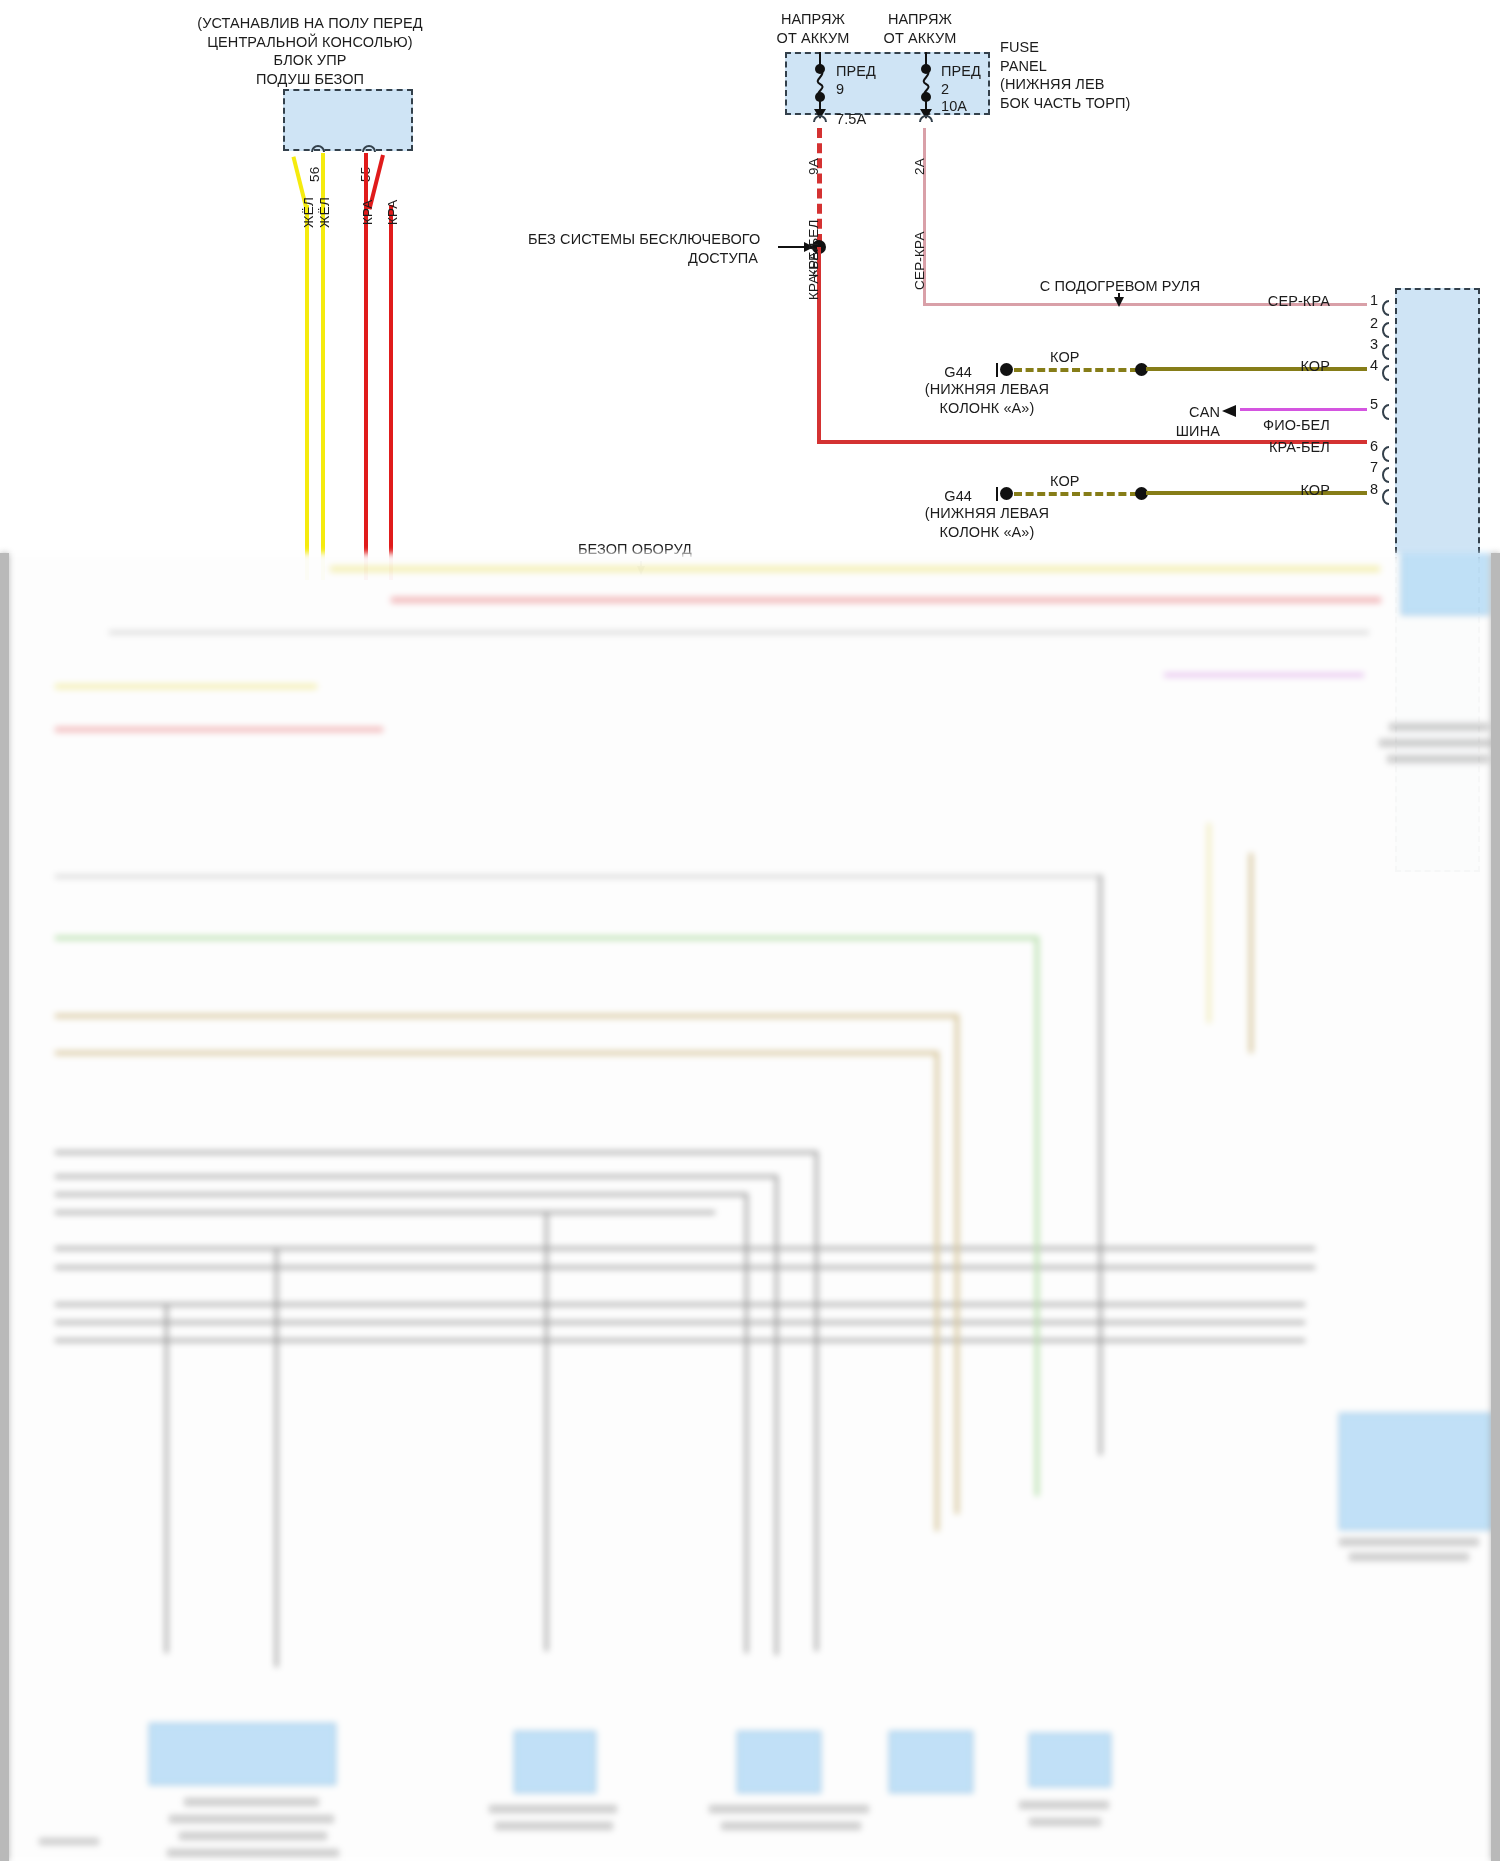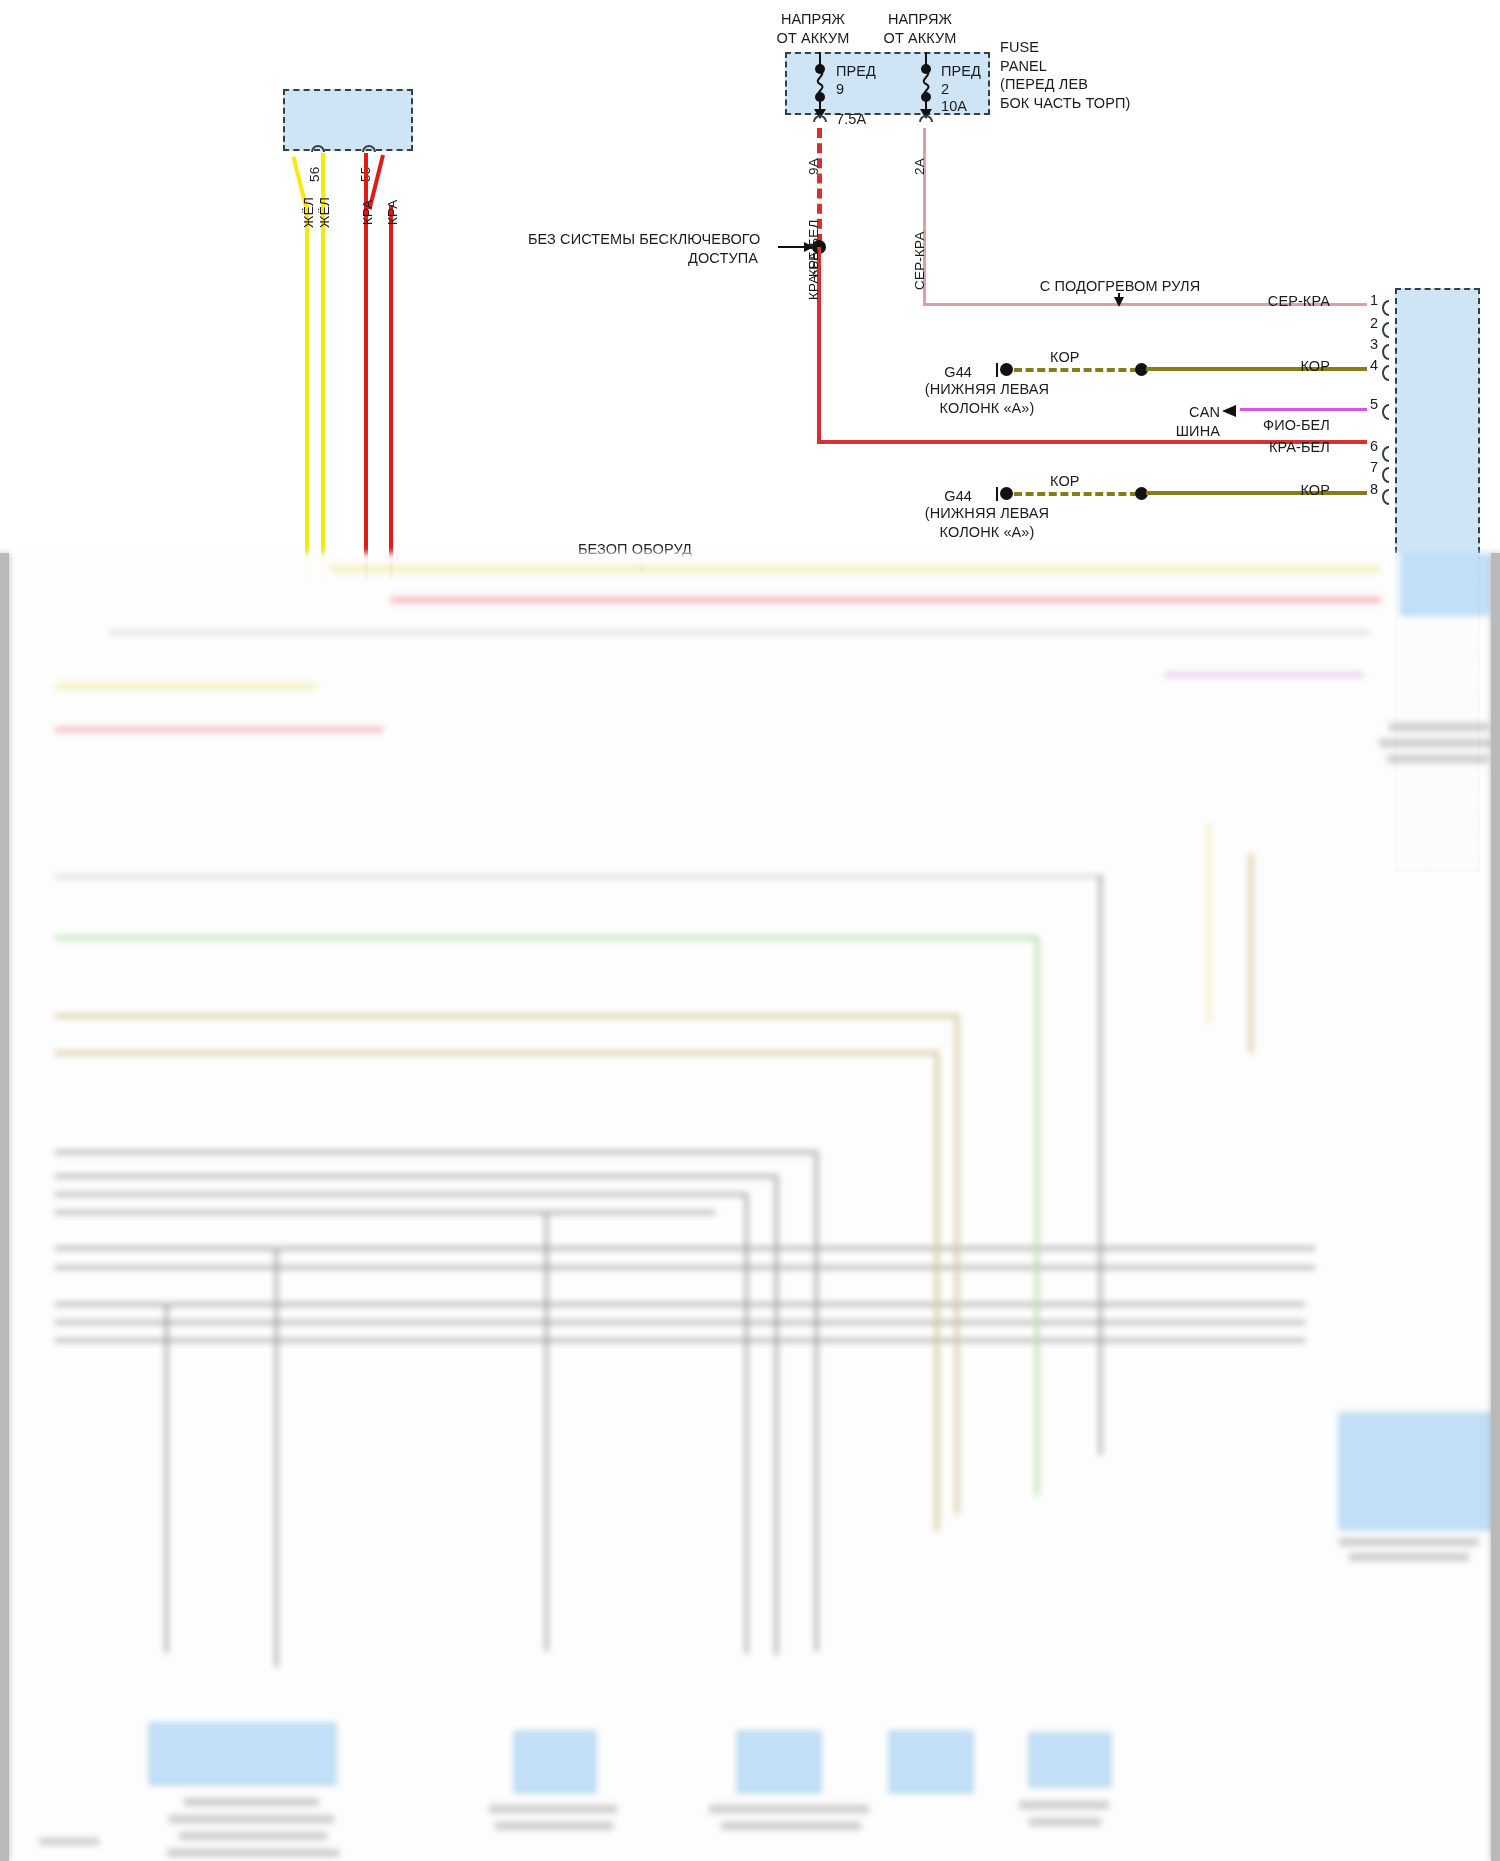--- a/index.html
+++ b/index.html
@@ -32,20 +32,24 @@
   #blurzone .btxt{position:absolute;background:#9a9a9a;opacity:.5;border-radius:1px;}
   #framebar{position:absolute;left:0;top:553px;width:1500px;height:1308px;
             border-left:9px solid #b9b9b9;border-right:9px solid #b9b9b9;box-sizing:border-box;
             pointer-events:none;}
 </style>
 </head>
 <body>
 
 <div id="page">
 
+  <div class="lbl c" style="left:140px;top:14px;width:340px;">(УСТАНАВЛИВ НА ПОЛУ ПЕРЕД
+ЦЕНТРАЛЬНОЙ КОНСОЛЬЮ)
+БЛОК УПР
+ПОДУШ БЕЗОП</div>
 
   <div class="box" style="left:283px;top:89px;width:130px;height:62px;"></div>
 
   <div class="cradle" style="left:311px;top:145px;"></div>
   <div class="cradle" style="left:362px;top:145px;"></div>
 
   <div class="vlbl" style="left:307px;top:182px;">56</div>
   <div class="vlbl" style="left:358px;top:182px;">55</div>
 
   <div class="wire" style="left:305px;top:205px;width:4px;height:375px;background:#f5eb0e;"></div>
@@ -64,21 +68,21 @@
 
   <div class="lbl c" style="left:748px;top:10px;width:130px;">НАПРЯЖ
 ОТ АККУМ</div>
   <div class="lbl c" style="left:855px;top:10px;width:130px;">НАПРЯЖ
 ОТ АККУМ</div>
 
   <div class="box" style="left:785px;top:52px;width:205px;height:63px;"></div>
 
   <div class="lbl" style="left:1000px;top:38px;">FUSE
 PANEL
-(ПЕРЕД ЛЕВ
+(НИЖНЯЯ ЛЕВ
 БОК ЧАСТЬ ТОРП)</div>
 
   <div class="wire" style="left:819px;top:52px;width:2px;height:17px;background:#111;"></div>
   <div class="dot" style="left:815px;top:64px;width:10px;height:10px;"></div>
   <svg style="position:absolute;left:812px;top:70px;" width="18" height="26">
     <path d="M8,0 C16,5 0,10 8,14 C16,18 2,22 8,26" stroke="#111" stroke-width="2" fill="none"></path>
   </svg>
   <div class="dot" style="left:815px;top:92px;width:10px;height:10px;"></div>
   <div class="wire" style="left:819px;top:98px;width:2px;height:17px;background:#111;"></div>
   <svg style="position:absolute;left:813px;top:107px;" width="14" height="12">

